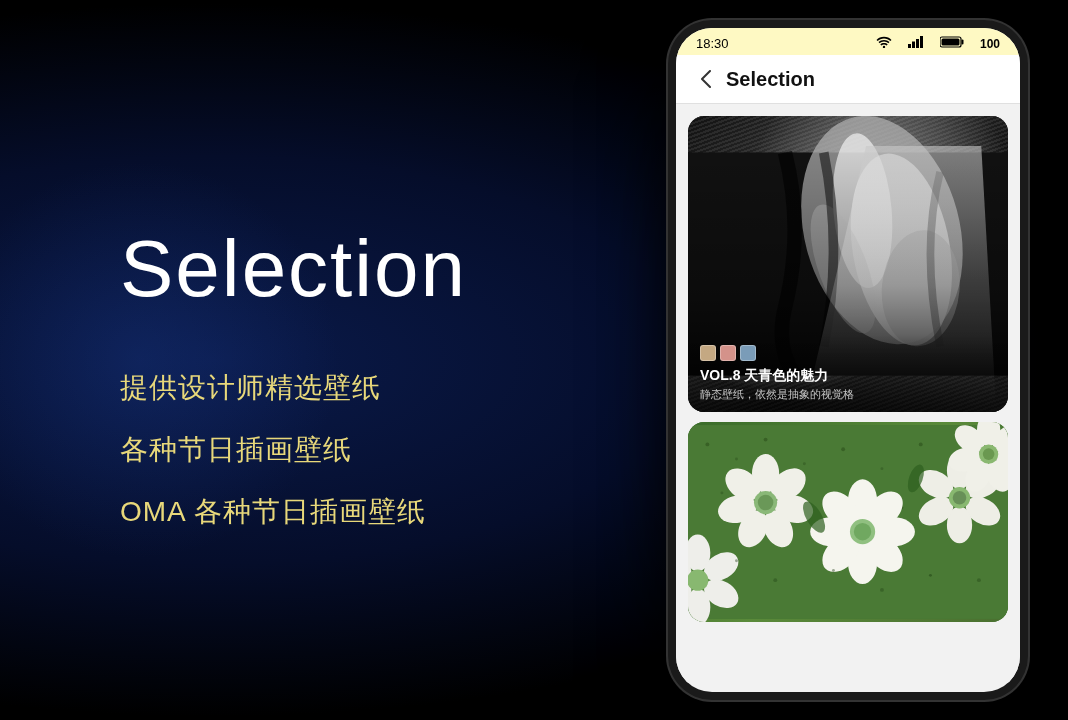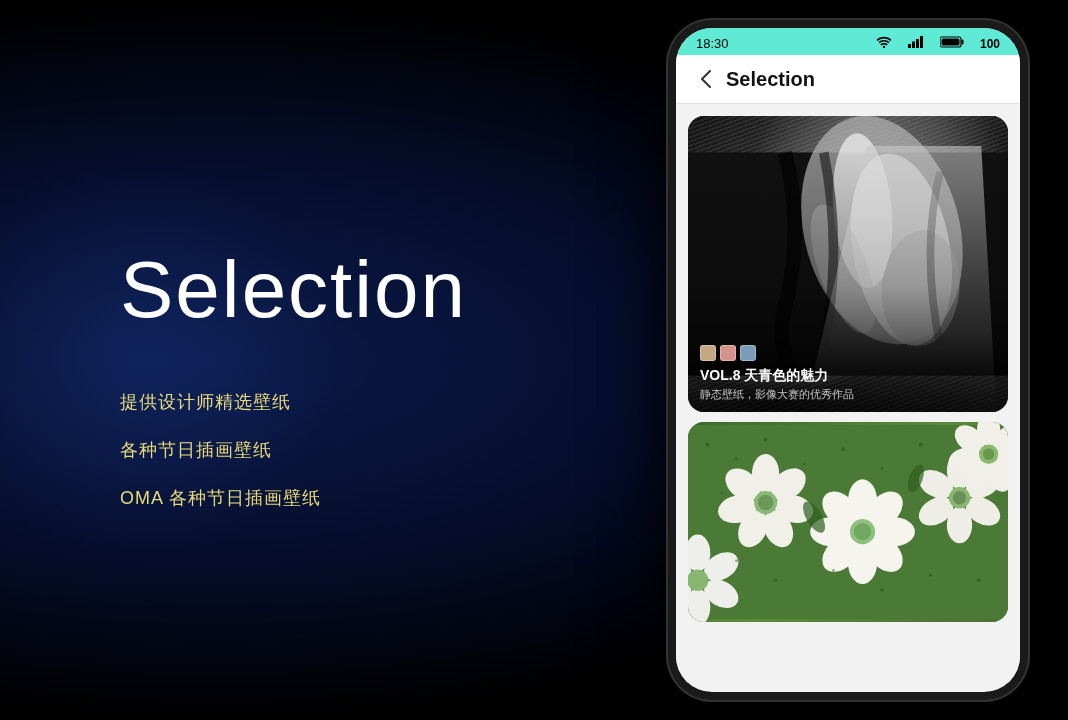--- a/index.html
+++ b/index.html
@@ -51,21 +51,21 @@
       line-height: 1;
     }
 
     .feature-list {
       display: flex;
       flex-direction: column;
       gap: 24px;
     }
 
     .feature-item {
-      font-size: 18px;
+      font-size: 28px;
       font-weight: 500;
       color: #e8d87a;
       letter-spacing: 1px;
     }
 
     
     .phone-container {
       position: absolute;
       right: 40px;
       top: 50%;
@@ -94,21 +94,21 @@
       border-radius: 36px;
       overflow: hidden;
     }
 
     
     .status-bar {
       display: flex;
       justify-content: space-between;
       align-items: center;
       padding: 8px 20px 4px;
-      background: #5eead4;
+      background: #fef9c3;
       font-size: 13px;
       font-weight: 500;
       color: #000;
     }
 
     .status-right {
       display: flex;
       align-items: center;
       gap: 16px;
       font-size: 12px;
@@ -339,21 +339,21 @@
               <rect width="330" height="230" fill="url(#bottomGrad)"></rect>
             </svg>
           </div>
           <div class="card-1-overlay">
             <div class="card-1-dots">
               <div class="dot dot-beige"></div>
               <div class="dot dot-pink"></div>
               <div class="dot dot-blue"></div>
             </div>
             <div class="card-1-title">VOL.8 天青色的魅力</div>
-            <div class="card-1-subtitle">静态壁纸，影像大赛的优秀作品</div>
+            <div class="card-1-subtitle">静态壁纸，依然是抽象的视觉格</div>
           </div>
         </div>
 
         <div class="card-2">
           <div class="card-2-bg">
             <svg width="100%" height="100%" viewBox="0 0 330 200" xmlns="http://www.w3.org/2000/svg" style="position:absolute;inset:0;">
 
               <rect width="330" height="200" fill="#4a7a35"></rect>
 
               <circle cx="20" cy="20" r="2" fill="rgba(30,60,15,0.4)"></circle>

